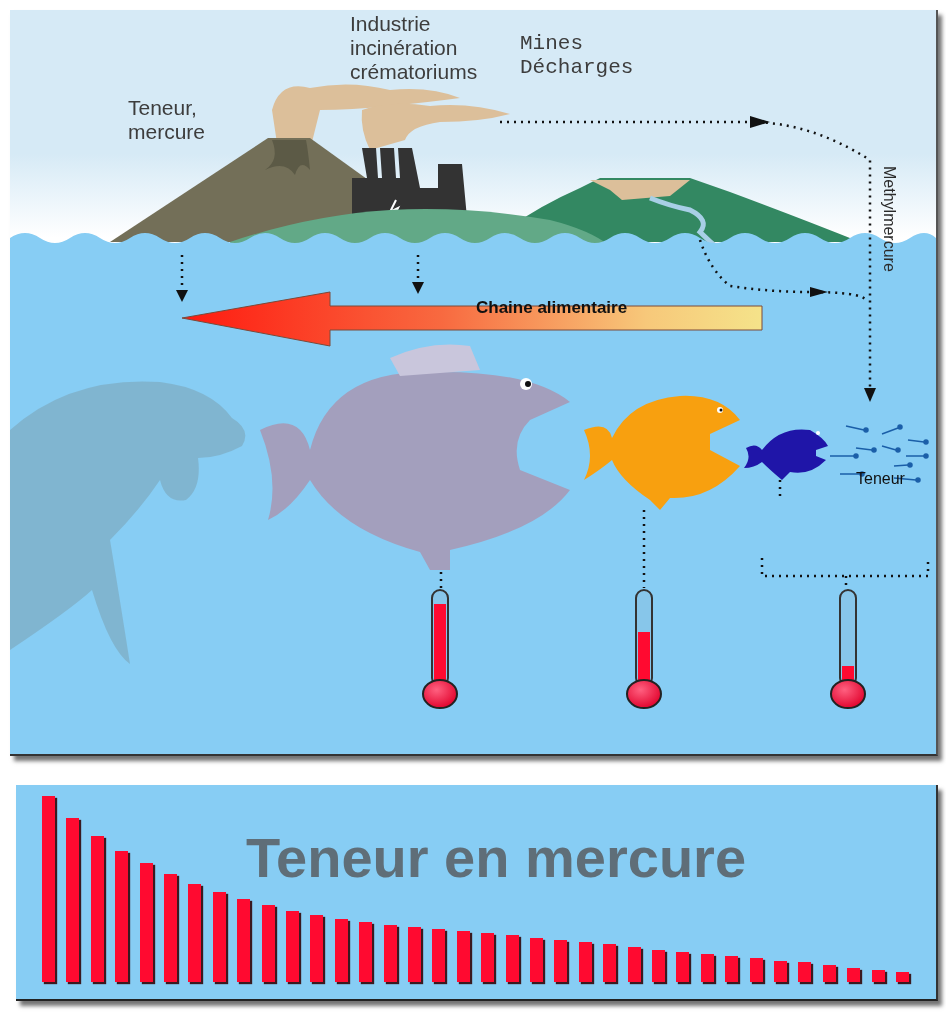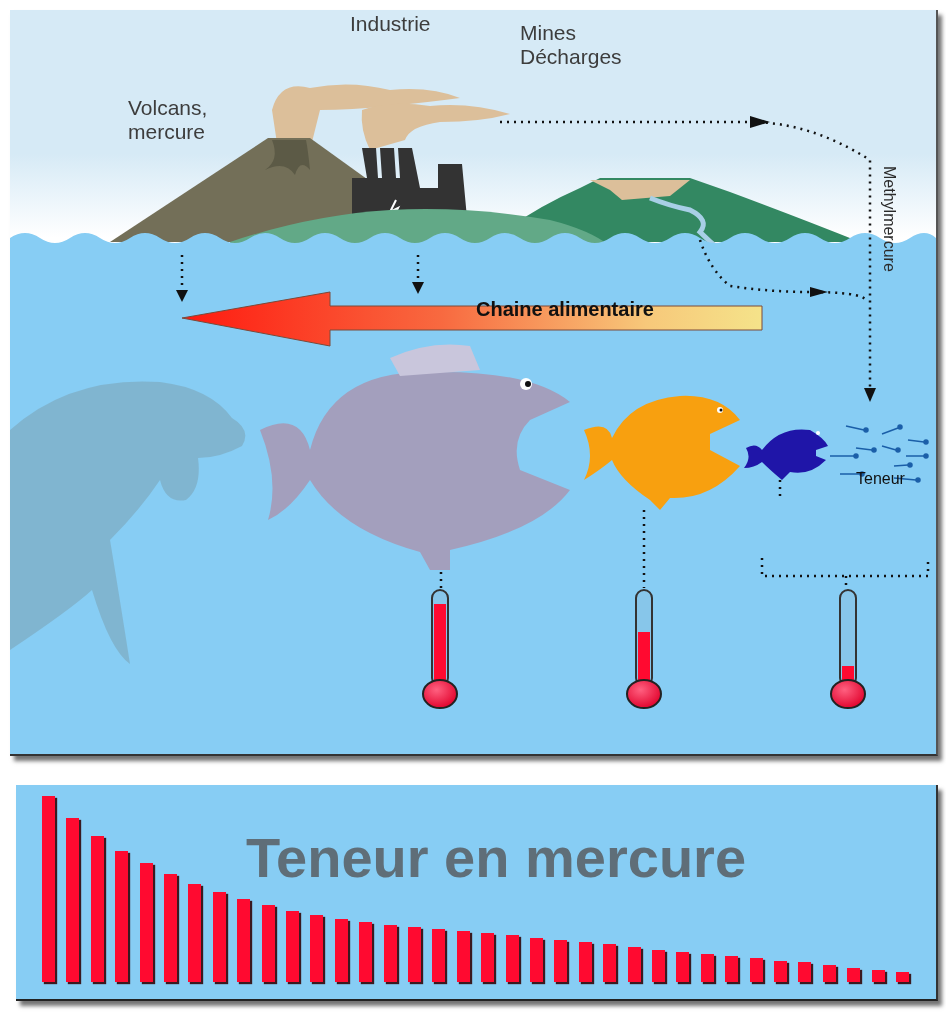--- a/index.html
+++ b/index.html
@@ -7,21 +7,21 @@
          font-family: "Liberation Sans", sans-serif; }
   .panel { position: absolute; box-shadow: 4px 5px 4px rgba(0,0,0,0.55); }
   #scene { left: 10px; top: 10px; width: 926px; height: 744px;
            background: #87cdf4; overflow: hidden; border-right: 2px solid #555; border-bottom: 2px solid #333; }
   #sky { position: absolute; left: 0; top: 0; width: 100%; height: 240px;
          background: linear-gradient(#d6eaf6 0%, #d6eaf6 60%, #ffffff 95%); }
   svg.layer { position: absolute; left: 0; top: 0; }
   .lbl { position: absolute; color: #3d3d3d; font-size: 21px; line-height: 24px; }
   #vert-label { position: absolute; color: #2a2a2a; font-size: 16px;
                 transform-origin: left top; transform: rotate(90deg); white-space: nowrap; }
-  #food-chain-label { position: absolute; font-weight: bold; font-size: 20px; color: #111; }
+  #food-chain-label { position: absolute; font-weight: bold; font-size: 17px; color: #111; }
   #krill-label { position: absolute; font-size: 16px; color: #111; }
   #chart { left: 16px; top: 785px; width: 920px; height: 214px; background: #87cdf4;
            border-right: 2px solid #333; border-bottom: 2px solid #222; }
   #chart-title { position: absolute; left: 230px; top: 40px; font-size: 56px; font-weight: bold;
                  color: #5f6e78; letter-spacing: 0px; text-align: center; }
   #bars { position: absolute; left: 26px; bottom: 17px; height: 200px; width: 880px; }
   .bar { position: absolute; bottom: 0; width: 13px; background: #ff0a30;
          box-shadow: 2px 2px 1px #3a1a20; }
 </style>
 </head>
@@ -140,27 +140,29 @@
       <ellipse cx="634" cy="684" rx="17" ry="14" fill="url(#thermoBulb)" stroke="#222" stroke-width="2"></ellipse>
     </g>
     <g>
       <rect x="830" y="580" width="16" height="96" rx="8" fill="#87c6ea" stroke="#333" stroke-width="2"></rect>
       <rect x="832" y="656" width="12" height="20" fill="#ff0a30"></rect>
       <ellipse cx="838" cy="684" rx="17" ry="14" fill="url(#thermoBulb)" stroke="#222" stroke-width="2"></ellipse>
     </g>
   </svg>
 
   <div class="lbl" style="left:118px; top:86px; width:120px;">
-    <div>Volcans,</div>
+    <div>Teneur,</div>
     <div>mercure</div>
   </div>
   <div class="lbl" style="left:340px; top:2px; width:180px;">
     <div>Industrie</div>
+    <div>incinération</div>
+    <div>crématoriums</div>
   </div>
-  <div class="lbl" style="left:510px; top:11px; width:260px;">
+  <div class="lbl" style="left:510px; top:22px; width:260px;font-family:Liberation Mono, monospace;">
     <div>Mines</div>
     <div>Décharges</div>
   </div>
 
   <div id="vert-label" style="left:888px; top:156px;">Methylmercure</div>
   <div id="food-chain-label" style="left:466px; top:288px;">Chaine alimentaire</div>
   <div id="krill-label" style="left:846px; top:460px;">Teneur</div>
 </div>
 
 <div id="chart" class="panel">

